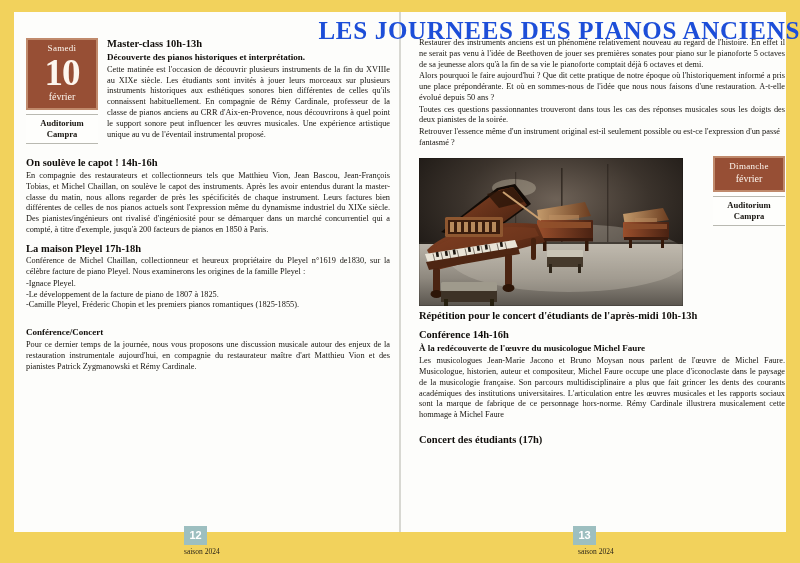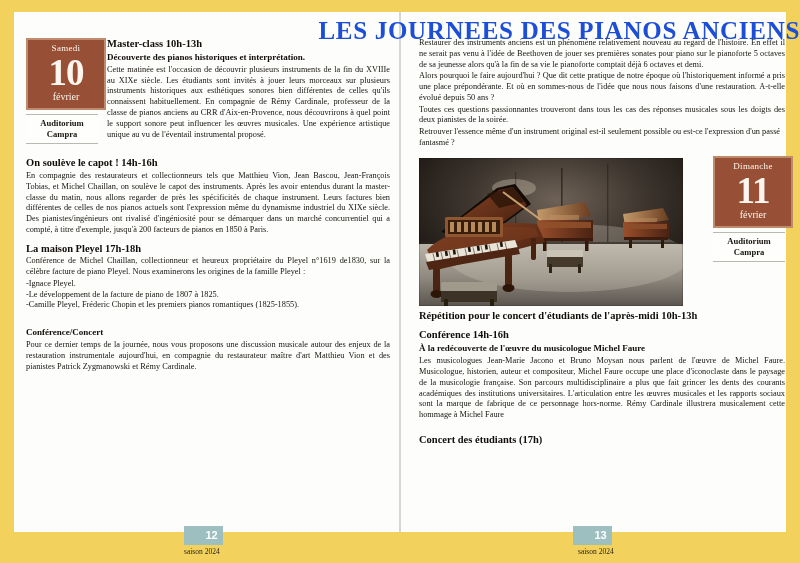--- a/index.html
+++ b/index.html
@@ -68,21 +68,21 @@
     text-align:center;
   }
   .datebox-left{float:left;margin:0 9px 4px 0;}
   .datebox-right{float:right;margin:0 0 4px 10px;}
   .datecard{
     background:#974f35;
     border:2px solid #c08a6c;
     color:#fdf6ee;
     padding:4px 2px 5px 2px;
     box-sizing:border-box;
-    width:80px;
+    width:72px;
   }
   .datecard .dow{
     font-size:9px;
     letter-spacing:.3px;
     line-height:1.1;
     margin-bottom:1px;
   }
   .datecard .dnum{
     font-size:37px;
     font-weight:bold;
@@ -158,21 +158,20 @@
     bottom:18px;
     width:23px;height:19px;
     background:#9dbfc0;
     color:#ffffff;
     font-weight:bold;
     font-size:11px;
     line-height:19px;
     text-align:center;
     font-family:"Liberation Sans", sans-serif;
     z-index:8;
-    padding-left:16px;
   }
   .pagenum-left{left:184px;}
   .pagenum-right{left:573px;}
   .footer{
     position:absolute;
     bottom:7px;
     font-size:7.5px;
     color:#2a2419;
     font-family:"Liberation Serif", serif;
     z-index:8;
@@ -248,21 +247,20 @@
   <p class="body">Restaurer des instruments anciens est un phénomène relativement nouveau au regard de l'histoire. En effet il ne serait pas venu à l'idée de Beethoven de jouer ses premières sonates pour piano sur le pianoforte 5 octaves de sa jeunesse alors qu'à la fin de sa vie le pianoforte comptait déjà 6 octaves et demi.</p>
   <p class="body">Alors pourquoi le faire aujourd'hui ? Que dit cette pratique de notre époque où l'historiquement informé a pris une place prépondérante. Et où en sommes-nous de l'idée que nous nous faisons d'une restauration. A-t-elle évolué depuis 50 ans ?</p>
   <p class="body">Toutes ces questions passionnantes trouveront dans tous les cas des réponses musicales sous les doigts des deux pianistes de la soirée.</p>
   <p class="body nojust">Retrouver l'essence même d'un instrument original est-il seulement possible ou est-ce l'expression d'un passé fantasmé ?</p>
 
   <div class="spacer6"></div>
 
   <div class="datebox datebox-right">
     <div class="datecard">
       <div class="dow">Dimanche</div>
-      <div class="dnum">11</div>
       <div class="dmon">février</div>
     </div>
     <div class="venue">
       <div>Auditorium</div>
       <div>Campra</div>
     </div>
   </div>
 
   <div class="photo">
     <svg width="264" height="148" viewBox="0 0 264 148">

